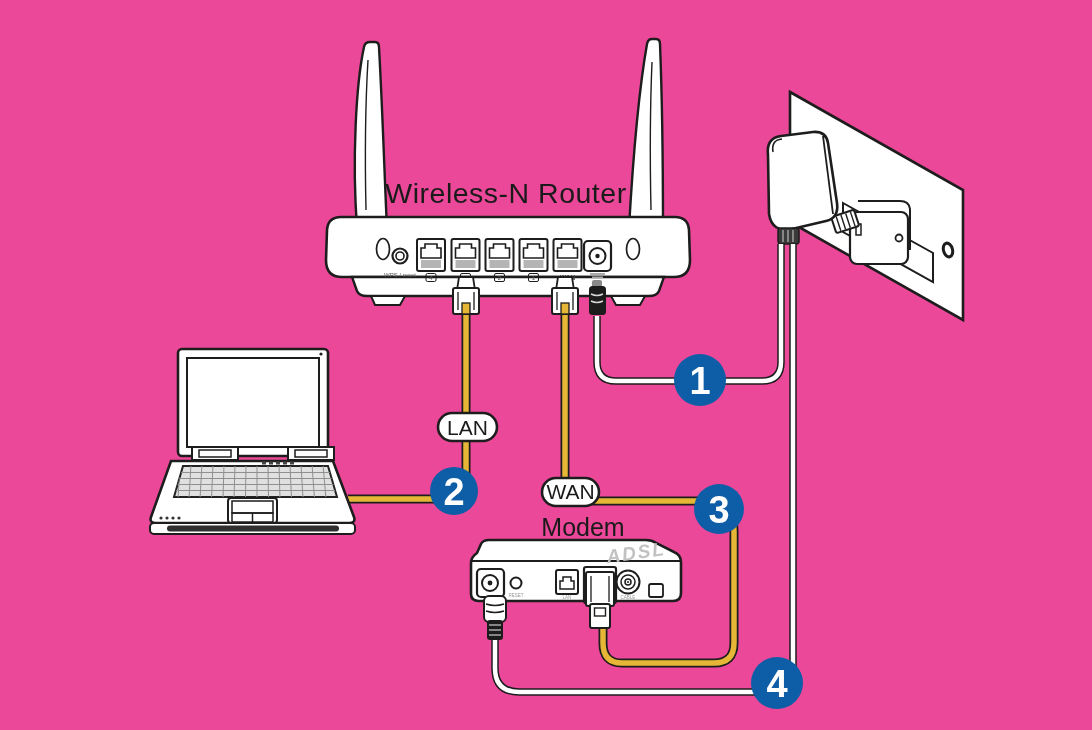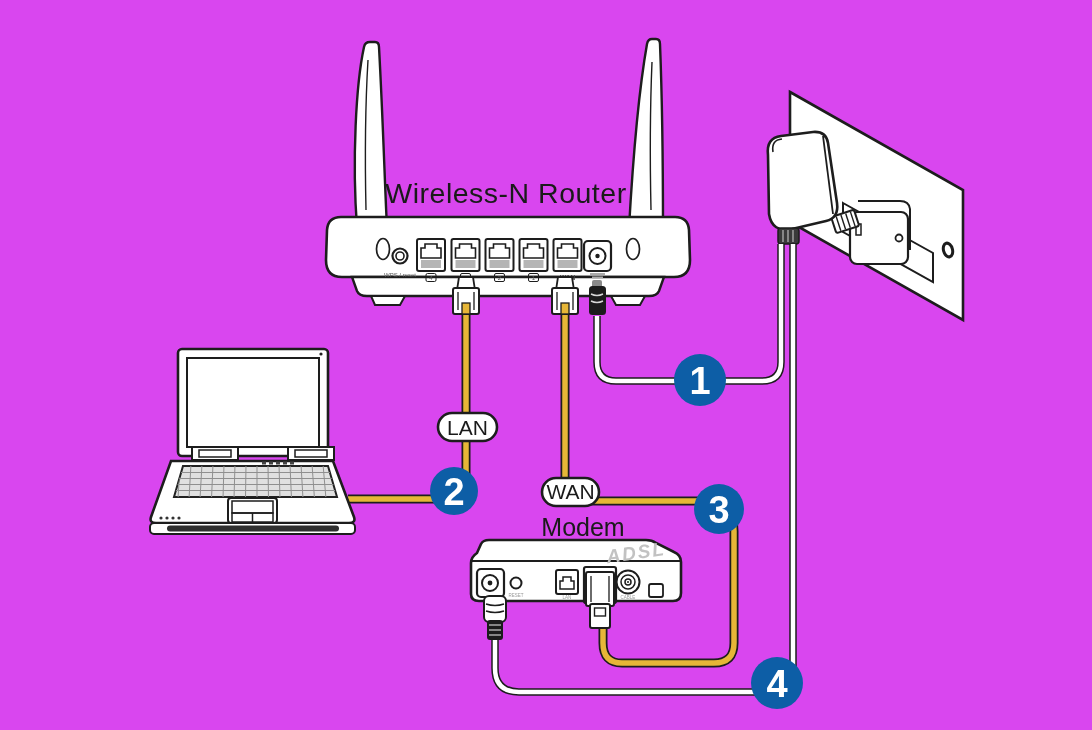--- a/index.html
+++ b/index.html
@@ -1,16 +1,16 @@
 <!DOCTYPE html>
 <html><head>
 <meta charset="utf-8">
 <style>
   html,body{margin:0;padding:0;background:#ffffff;}
-  #stage{position:relative;width:1092px;height:730px;background:#d946ef;overflow:hidden;}
+  #stage{position:relative;width:1092px;height:730px;background:#ec4899;overflow:hidden;}
   svg{position:absolute;left:0;top:0;}
   svg text{font-family:"Liberation Sans","DejaVu Sans",sans-serif;fill:#1a1a1a;}
   .title-text{font-size:28.5px;letter-spacing:.5px;}
   .modem-text{font-size:25px;}
   .pill-text{font-size:21px;}
   .step-text{font-size:38px;font-weight:bold;fill:#ffffff;}
   .tiny{font-size:6px;fill:#555;}
   .tiny-b{font-size:6.5px;font-weight:bold;fill:#444;}
   .micro{font-size:4.5px;fill:#999;}
   .adsl-text{font-size:19px;font-weight:bold;font-style:italic;fill:#c2c2c2;letter-spacing:2px;}

